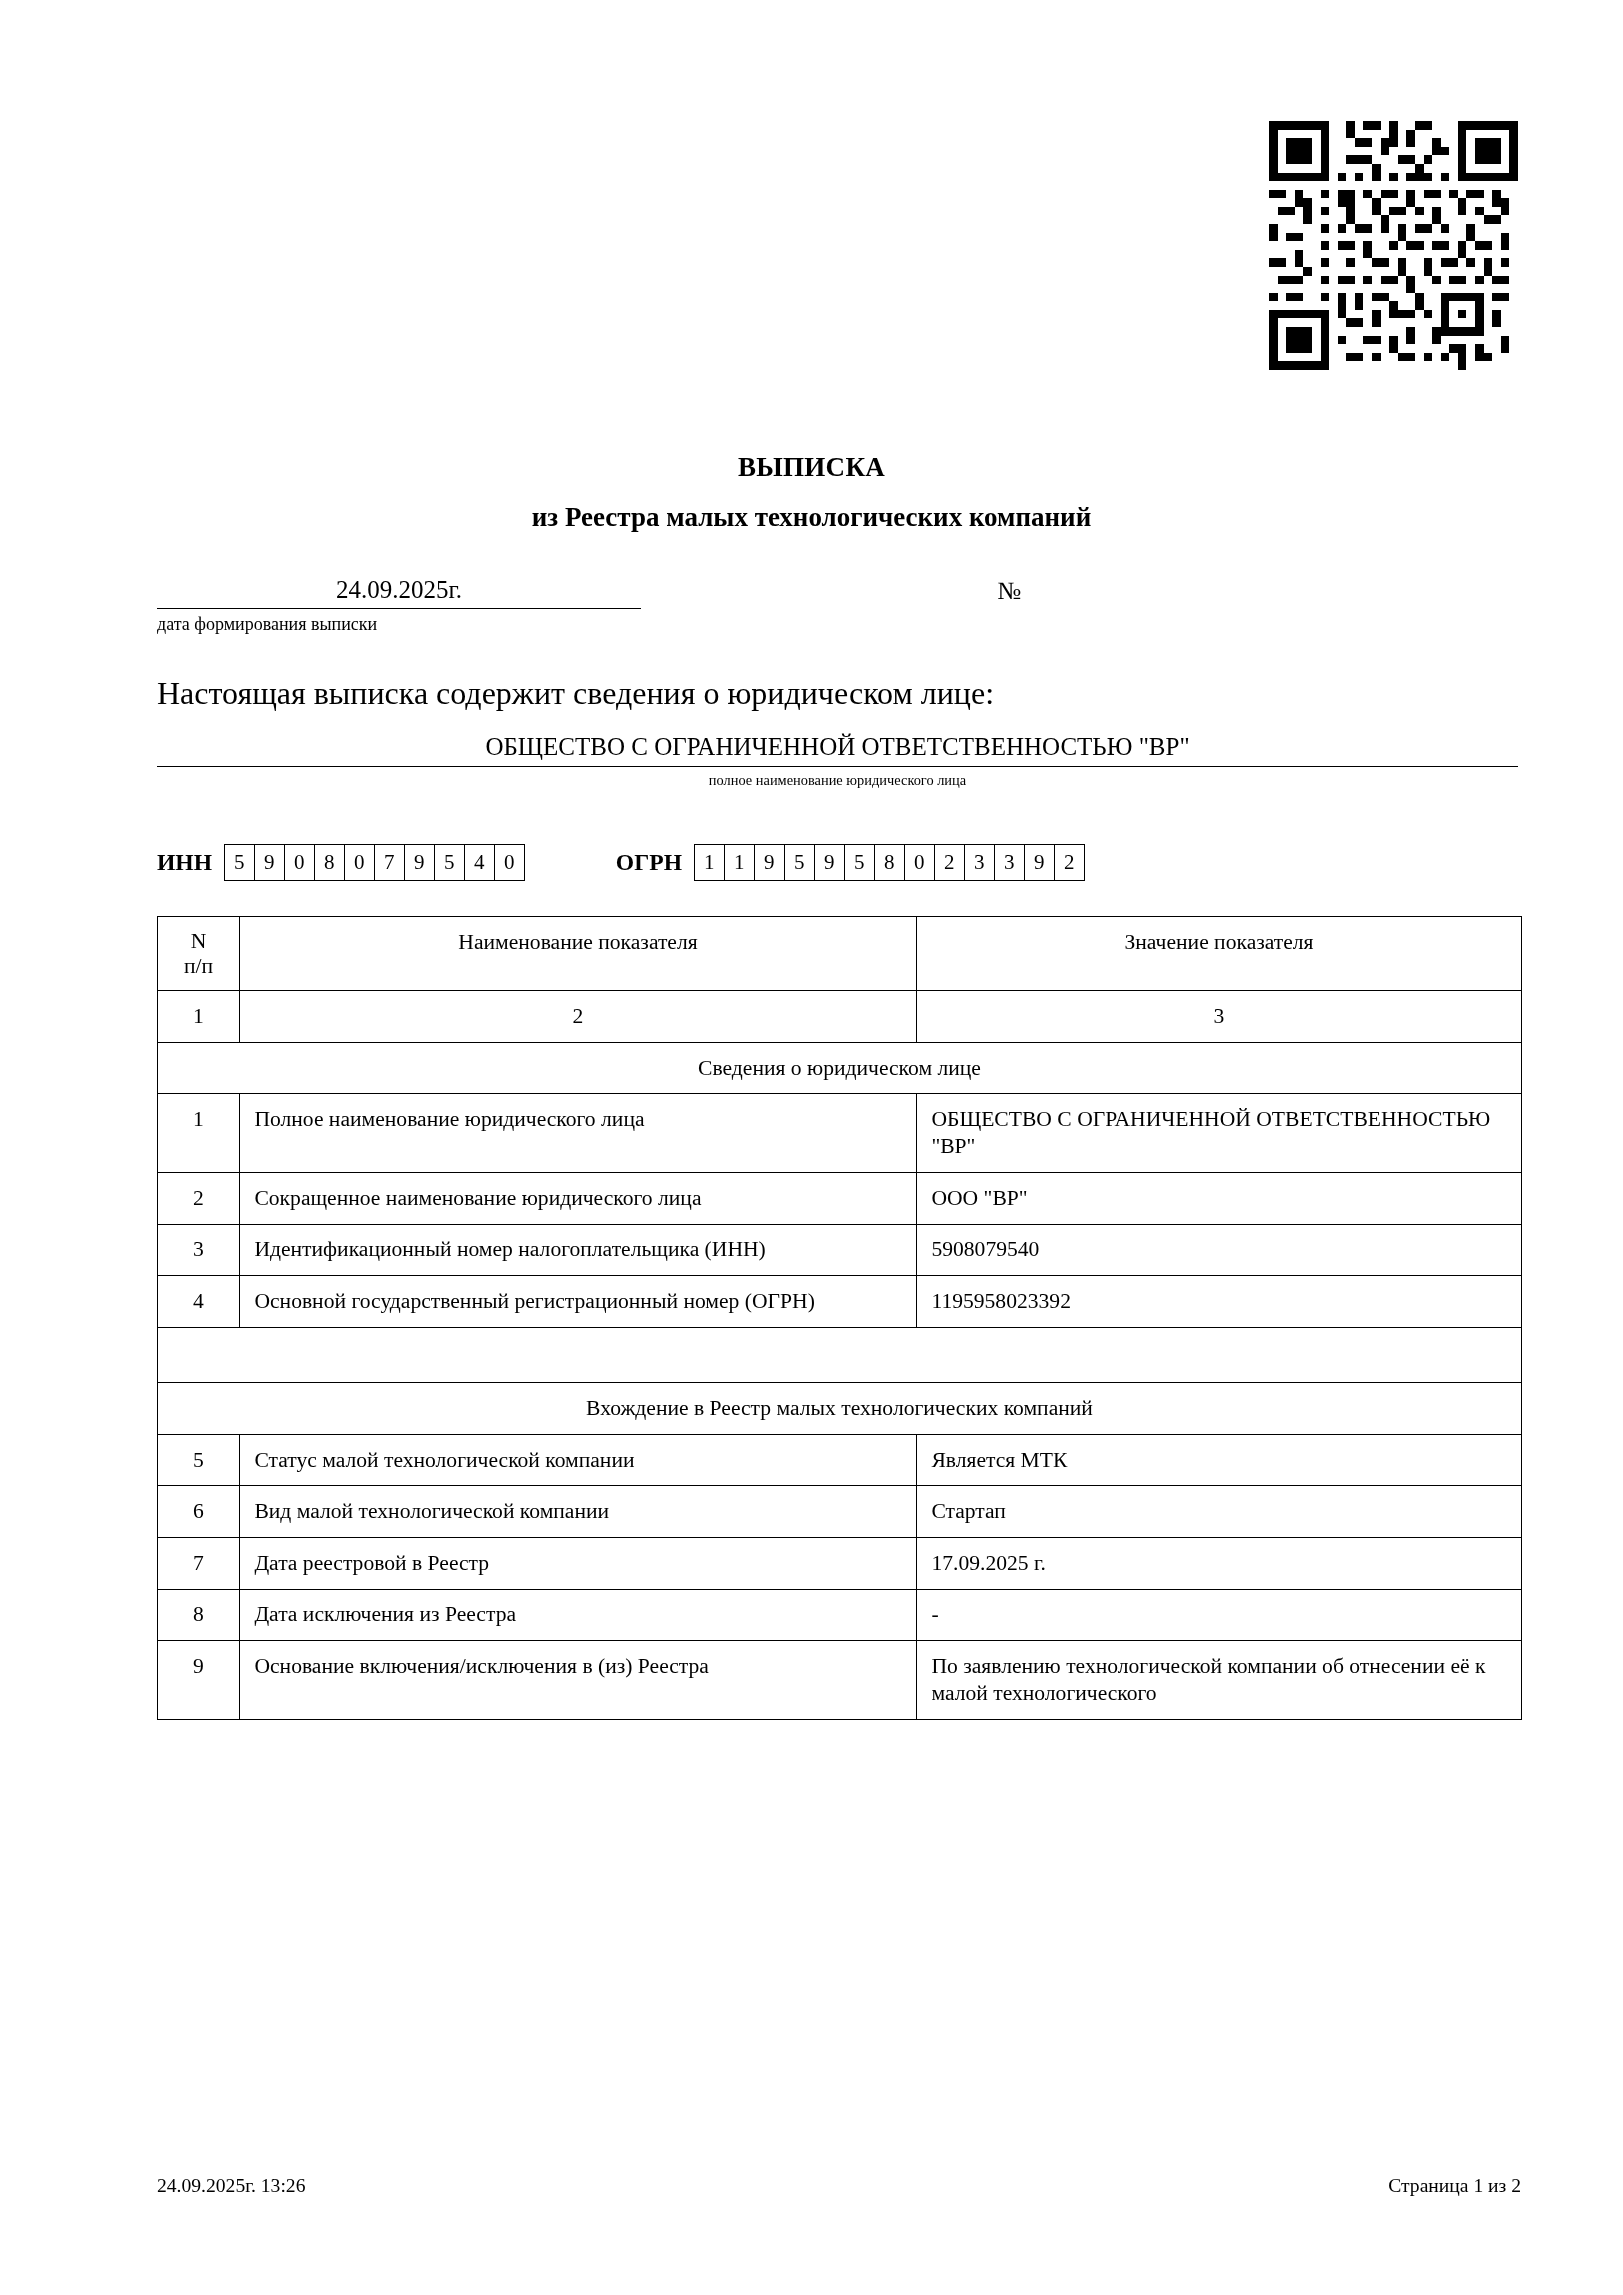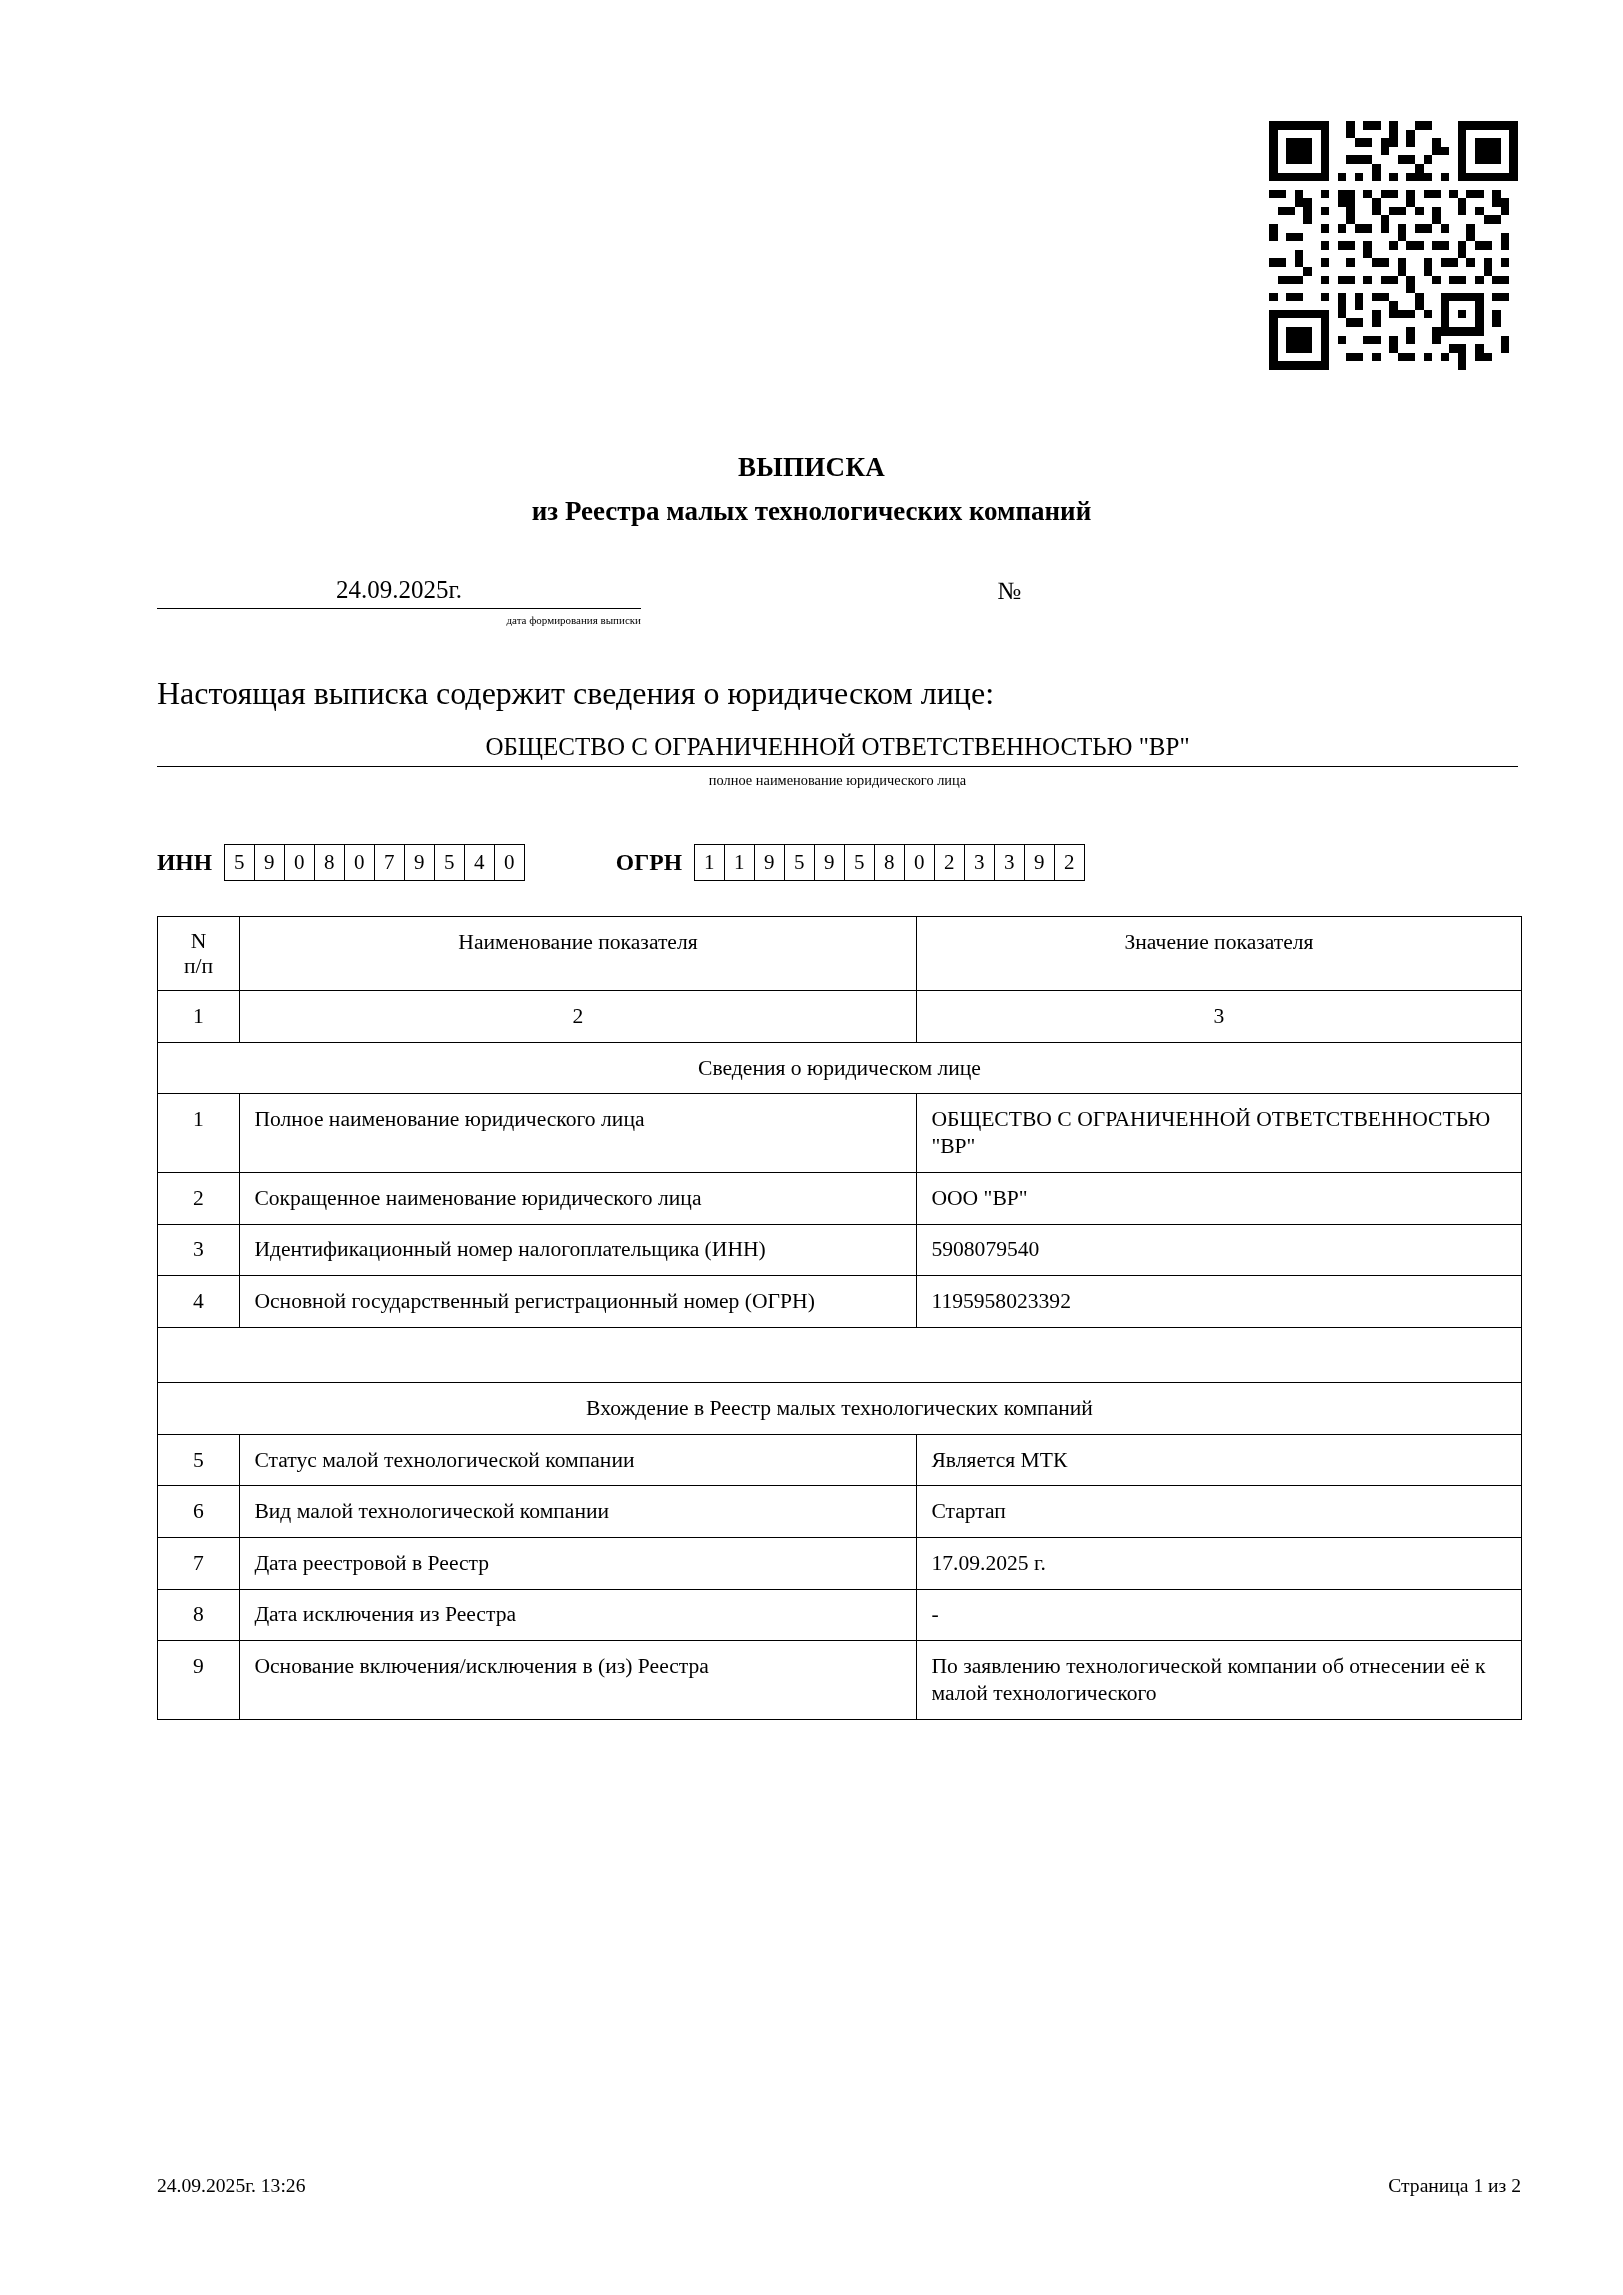--- a/index.html
+++ b/index.html
@@ -41,21 +41,21 @@
     text-align: center;
   }
   .title-main {
     font-size: 27px;
     font-weight: bold;
     letter-spacing: 0.3px;
   }
   .title-sub {
     font-size: 27px;
     font-weight: bold;
-    margin-top: 13px;
+    margin-top: 19px;
   }
 
   
   .meta-row {
     position: absolute;
     top: 576px;
     left: 157px;
     width: 1361px;
     height: 79px;
   }
@@ -73,24 +73,24 @@
     width: 484px;
     text-align: center;
   }
   .meta-value {
     font-size: 25px;
     padding-bottom: 3.9px;
     border-bottom: 1px solid #000;
     display: block;
   }
   .meta-caption {
-    font-size: 11px;
+    font-size: 18px;
     margin-top: 5.2px;
     display: block;
-    text-align: right;
+    text-align: left;
   }
   .nomer-label {
     position: absolute;
     right: 497px;
     top: 1.3px;
     font-size: 25px;
   }
 
   
   .intro {

